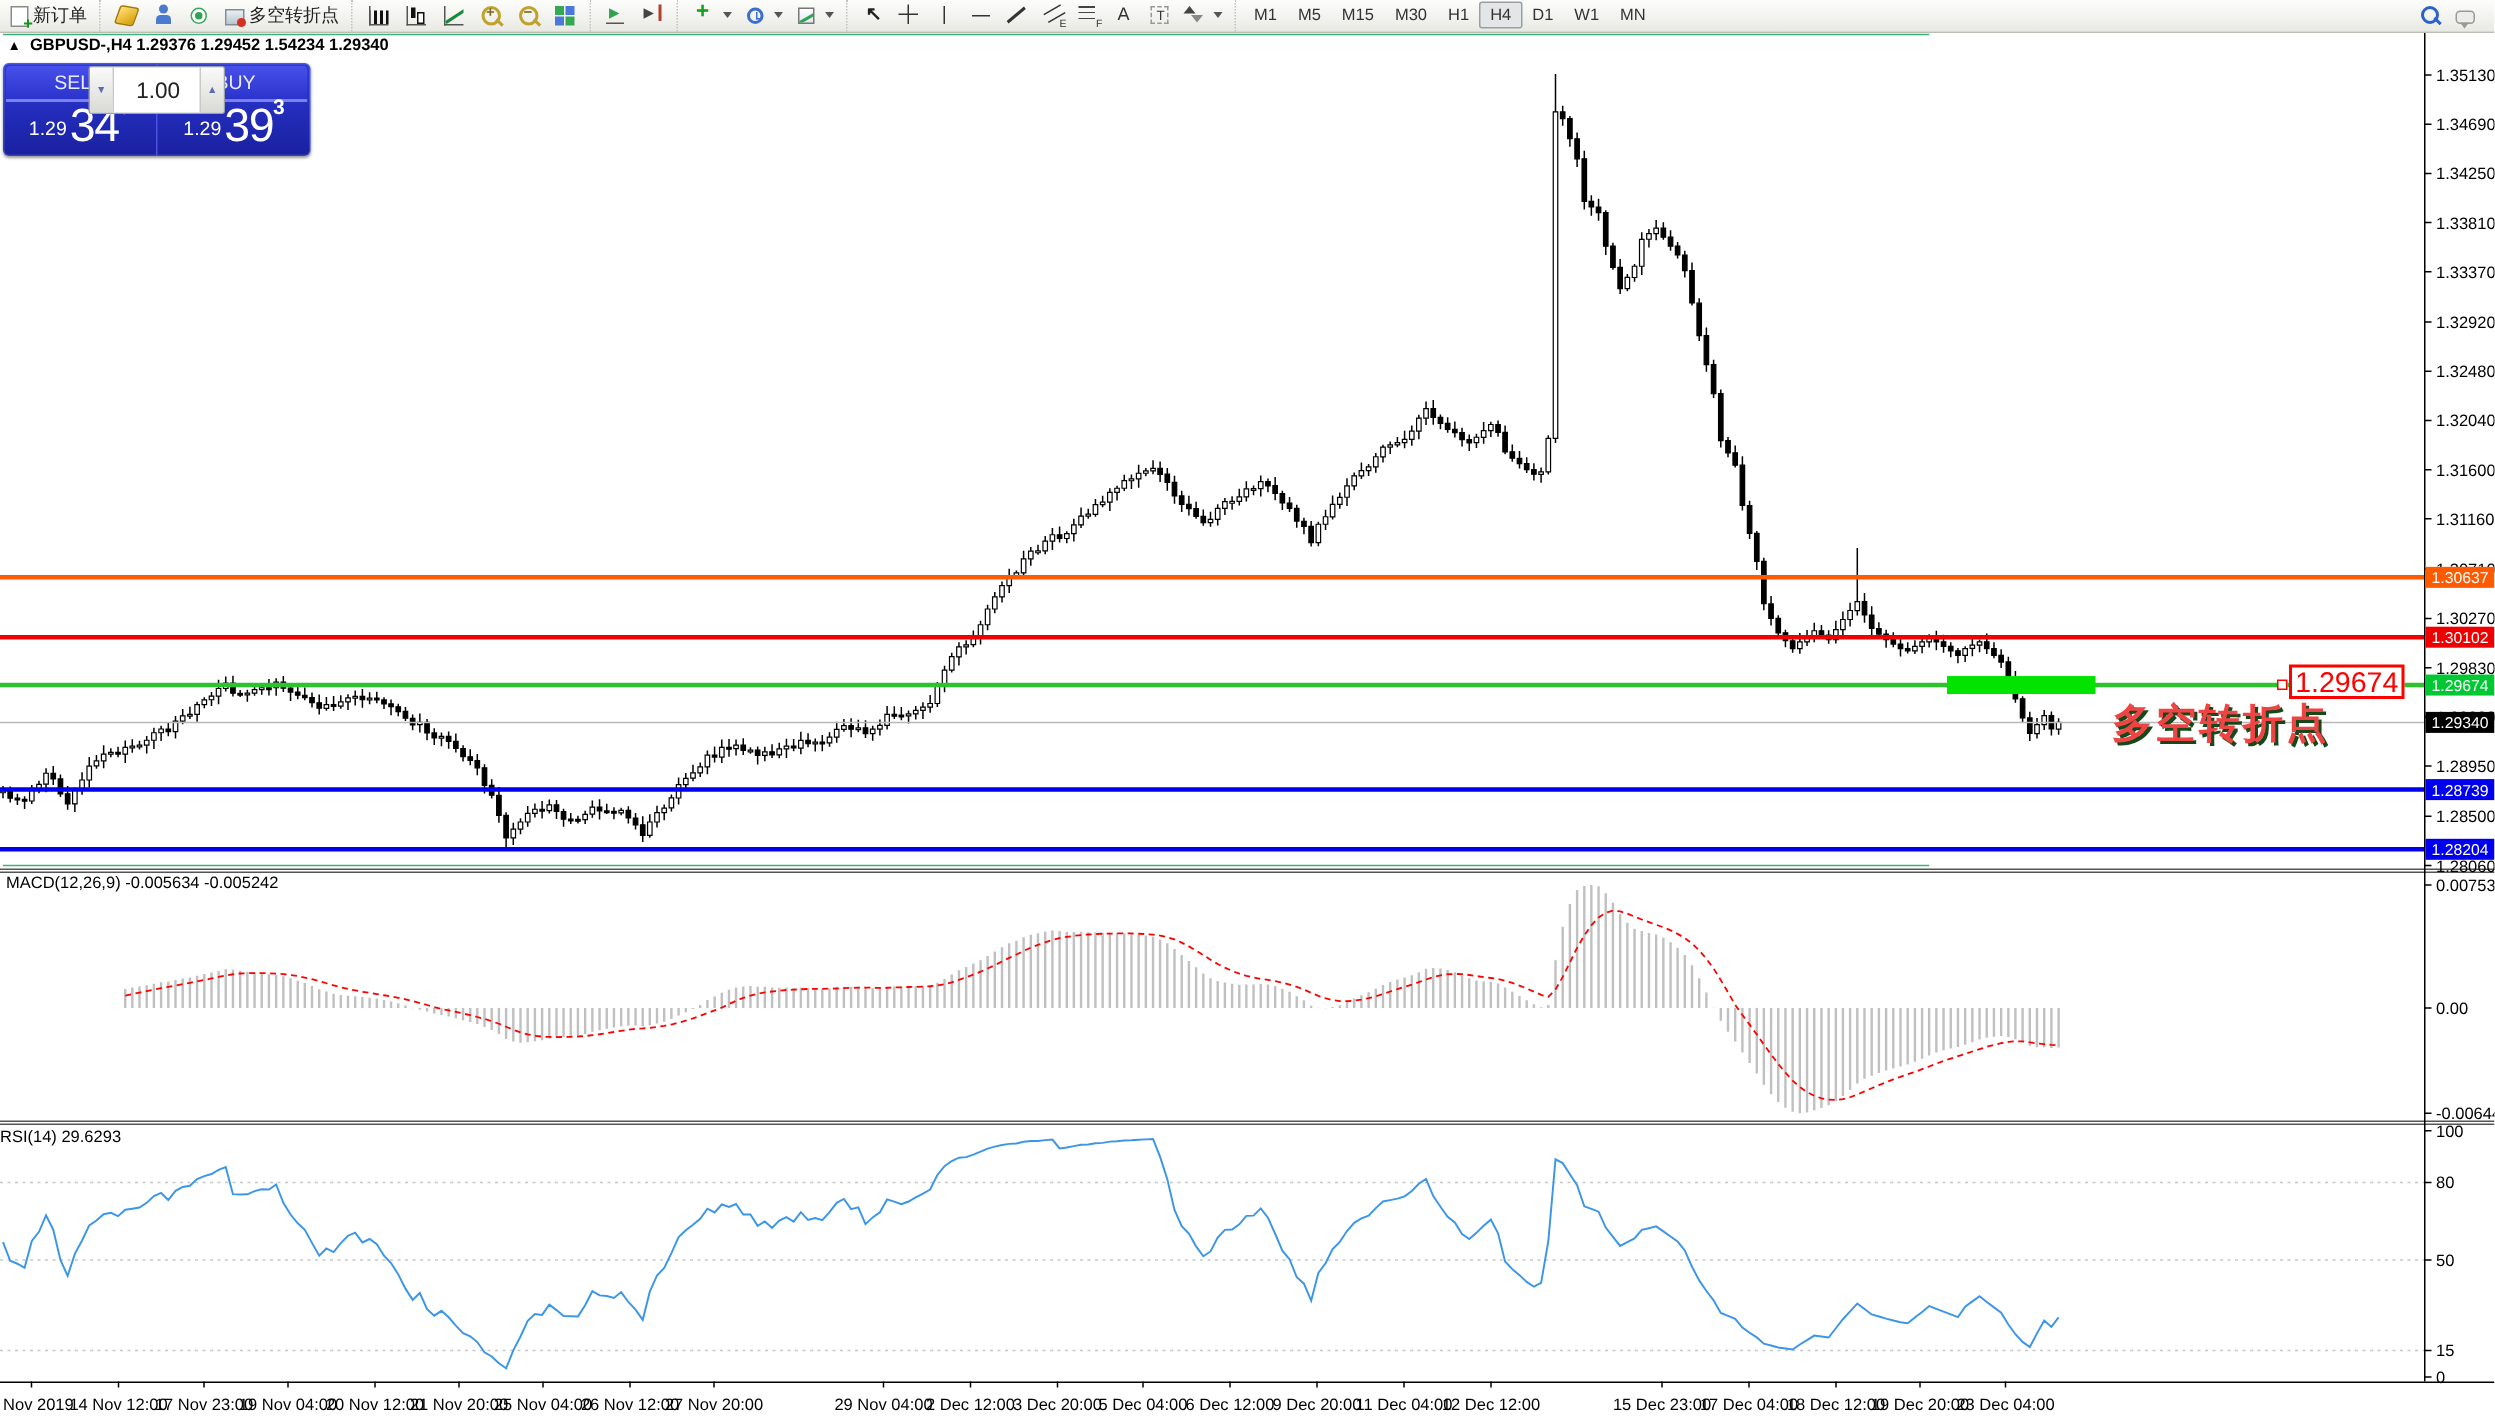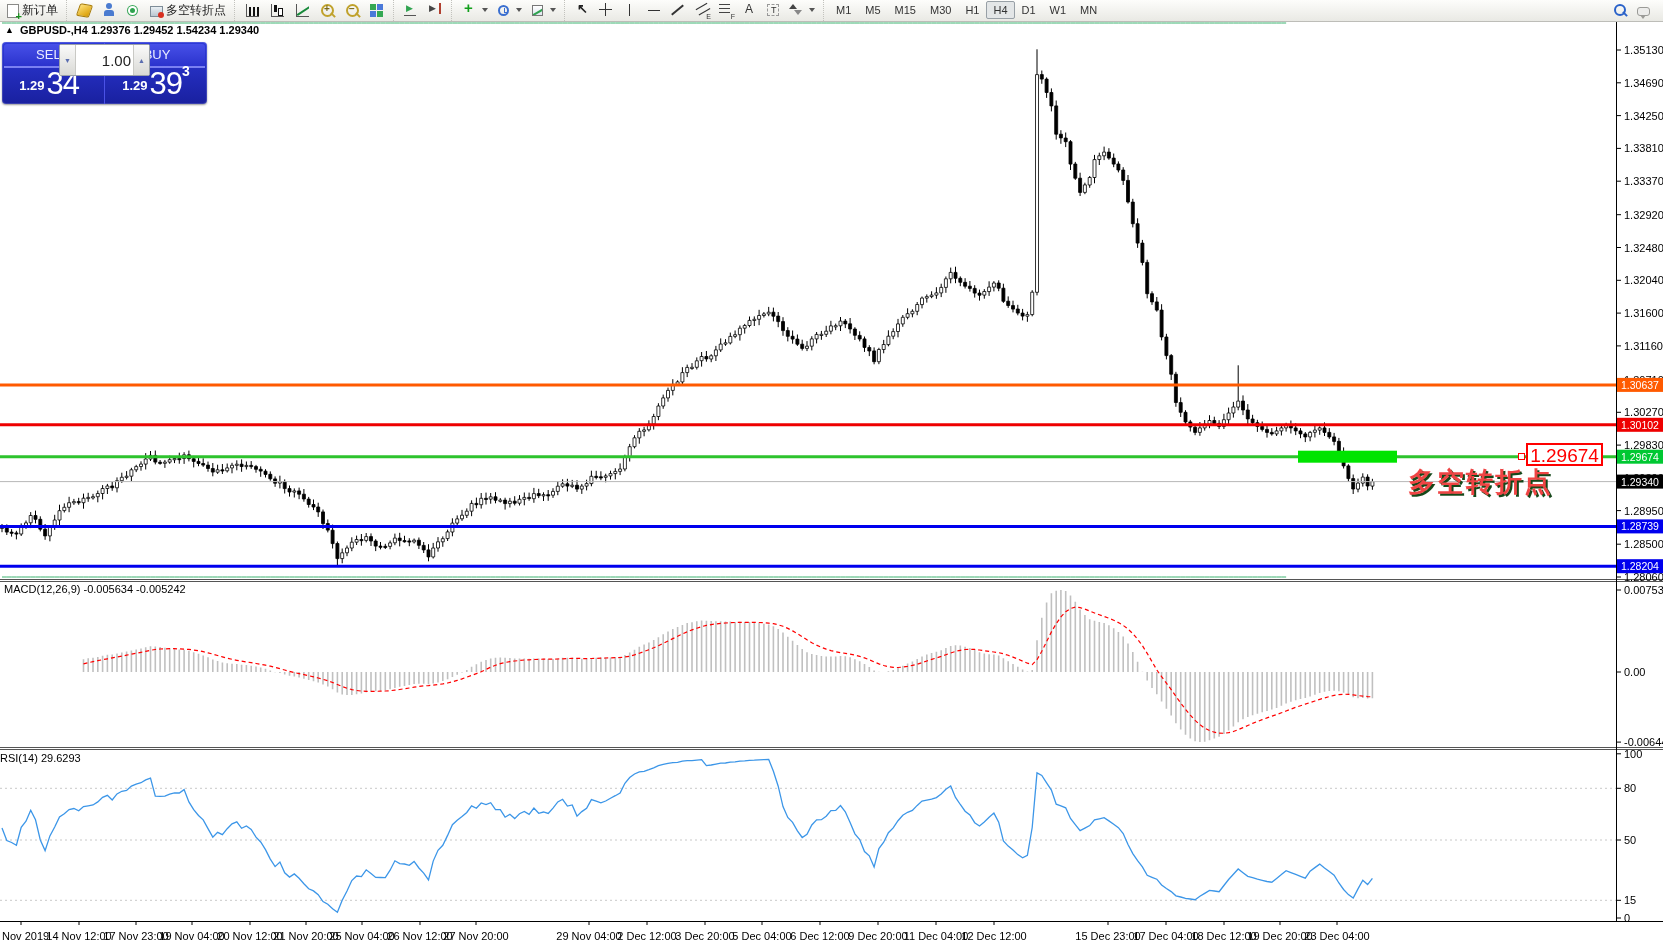--- a/index.html
+++ b/index.html
@@ -85,28 +85,28 @@
   #oneclick{position:absolute;left:2px;top:42px;width:205px;height:62px;z-index:3;border-radius:4px;
     background:linear-gradient(#2e3ad9,#19209f);box-shadow:inset 0 0 0 1px rgba(255,255,255,.15),0 1px 2px rgba(0,0,0,.4)}
   .oc-half{position:absolute;top:0;bottom:0;width:102px}
   .oc-sell-half{left:0;border-right:1px solid #4a52e6}
   .oc-buy-half{right:0}
   .oc-btn{position:absolute;top:2px;height:22px;line-height:22px;text-align:center;font-size:13px;color:#e9ecff;
     background:linear-gradient(#4750e8,#2b33cd);border-bottom:2px solid #7a80f2;border-radius:3px 3px 0 0}
   .oc-sell-btn{left:2px;width:96px}
   .oc-buy-btn{right:2px;width:96px}
   .oc-price{position:absolute;bottom:2px;left:0;right:0;text-align:center;color:#fff}
-  .oc-small{font-size:13px;font-weight:bold;vertical-align:4px;margin-right:2px}
+  .oc-small{font-size:13px;font-weight:normal;vertical-align:4px;margin-right:2px}
   .oc-big{font-size:31px;font-weight:normal;letter-spacing:-1px}
   .oc-sup{font-size:14px;font-weight:bold;vertical-align:18px}
   #volume-box{position:absolute;left:57px;top:2px;width:91px;height:32px;z-index:4;background:#f2f2f0;
     border:1px solid #9aa0a8;border-radius:2px;display:flex;box-sizing:border-box}
   .oc-spin{width:15px;border:none;background:linear-gradient(#fafafa,#d9d9d5);color:#5a6db0;font-size:7px;padding:0}
   #volume-input{flex:1;border:none;border-left:1px solid #c9c9c5;border-right:1px solid #c9c9c5;
-    text-align:right;padding-right:2px;font-size:15px;color:#222;min-width:0;background:#fff;font-family:inherit}
+    text-align:right;padding-right:13px;font-size:15px;color:#222;min-width:0;background:#fff;font-family:inherit}
   svg text{font-family:"Liberation Sans",sans-serif}
 </style>
 </head>
 <body>
 
 <div id="toolbar">
     <div class="tb-group">
       <div class="tb-btn">
         <span class="ic ic-neworder"></span>
         <span class="tb-lbl">新订单</span>

